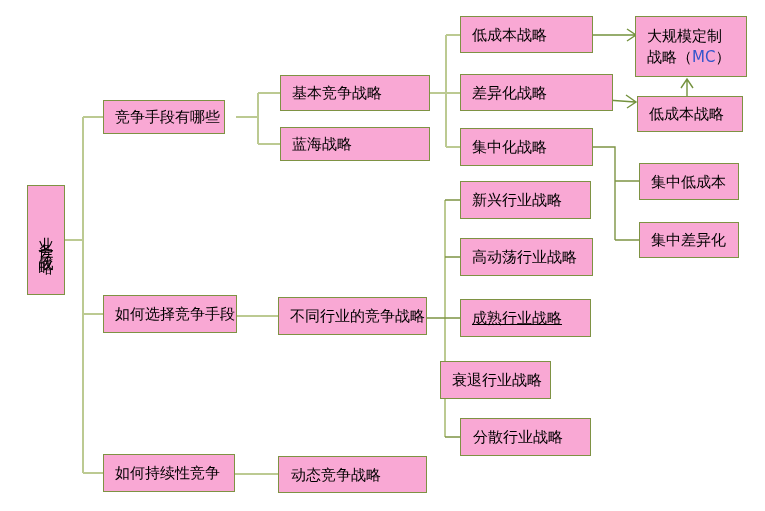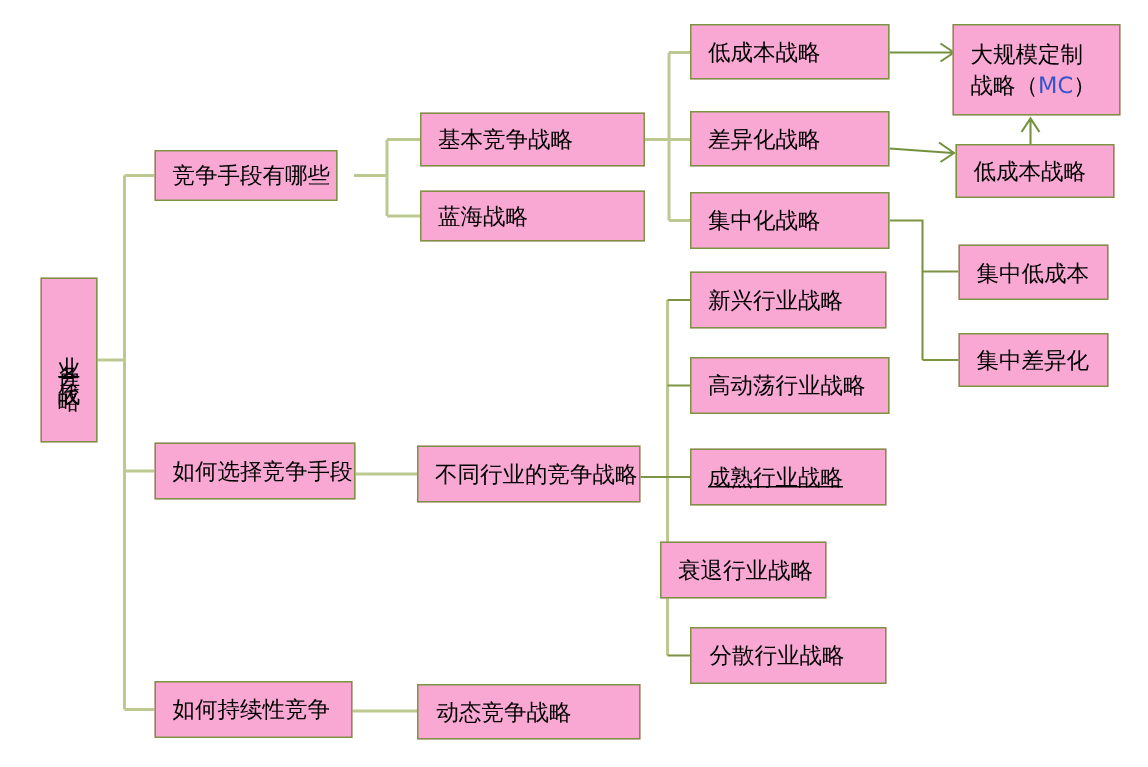--- a/index.html
+++ b/index.html
@@ -72,41 +72,41 @@
   </div>
 
   <div class="box" style="left:103px;top:295px;width:134px;height:38px;">
     <span>如何选择竞争手段</span>
   </div>
 
   <div class="box" style="left:103px;top:454px;width:132px;height:38px;">
     <span>如何持续性竞争</span>
   </div>
 
-  <div class="box" style="left:280px;top:75px;width:150px;height:36px;">
+  <div class="box" style="left:280px;top:75px;width:150px;height:36px;font-family:Liberation Serif, serif;">
     <span>基本竞争战略</span>
   </div>
 
   <div class="box" style="left:280px;top:127px;width:150px;height:34px;">
     <span>蓝海战略</span>
   </div>
 
   <div class="box" style="left:278px;top:297px;width:149px;height:38px;">
     <span>不同行业的竞争战略</span>
   </div>
 
   <div class="box" style="left:278px;top:456px;width:149px;height:37px;padding-left:12px;">
     <span>动态竞争战略</span>
   </div>
 
   <div class="box" style="left:460px;top:16px;width:133px;height:37px;">
     <span>低成本战略</span>
   </div>
 
-  <div class="box" style="left:460px;top:74px;width:133px;height:37px;">
+  <div class="box" style="left:460px;top:74px;width:153px;height:37px;">
     <span>差异化战略</span>
   </div>
 
   <div class="box" style="left:460px;top:128px;width:133px;height:38px;">
     <span>集中化战略</span>
   </div>
 
   <div class="box" style="left:460px;top:181px;width:131px;height:38px;">
     <span>新兴行业战略</span>
   </div>

